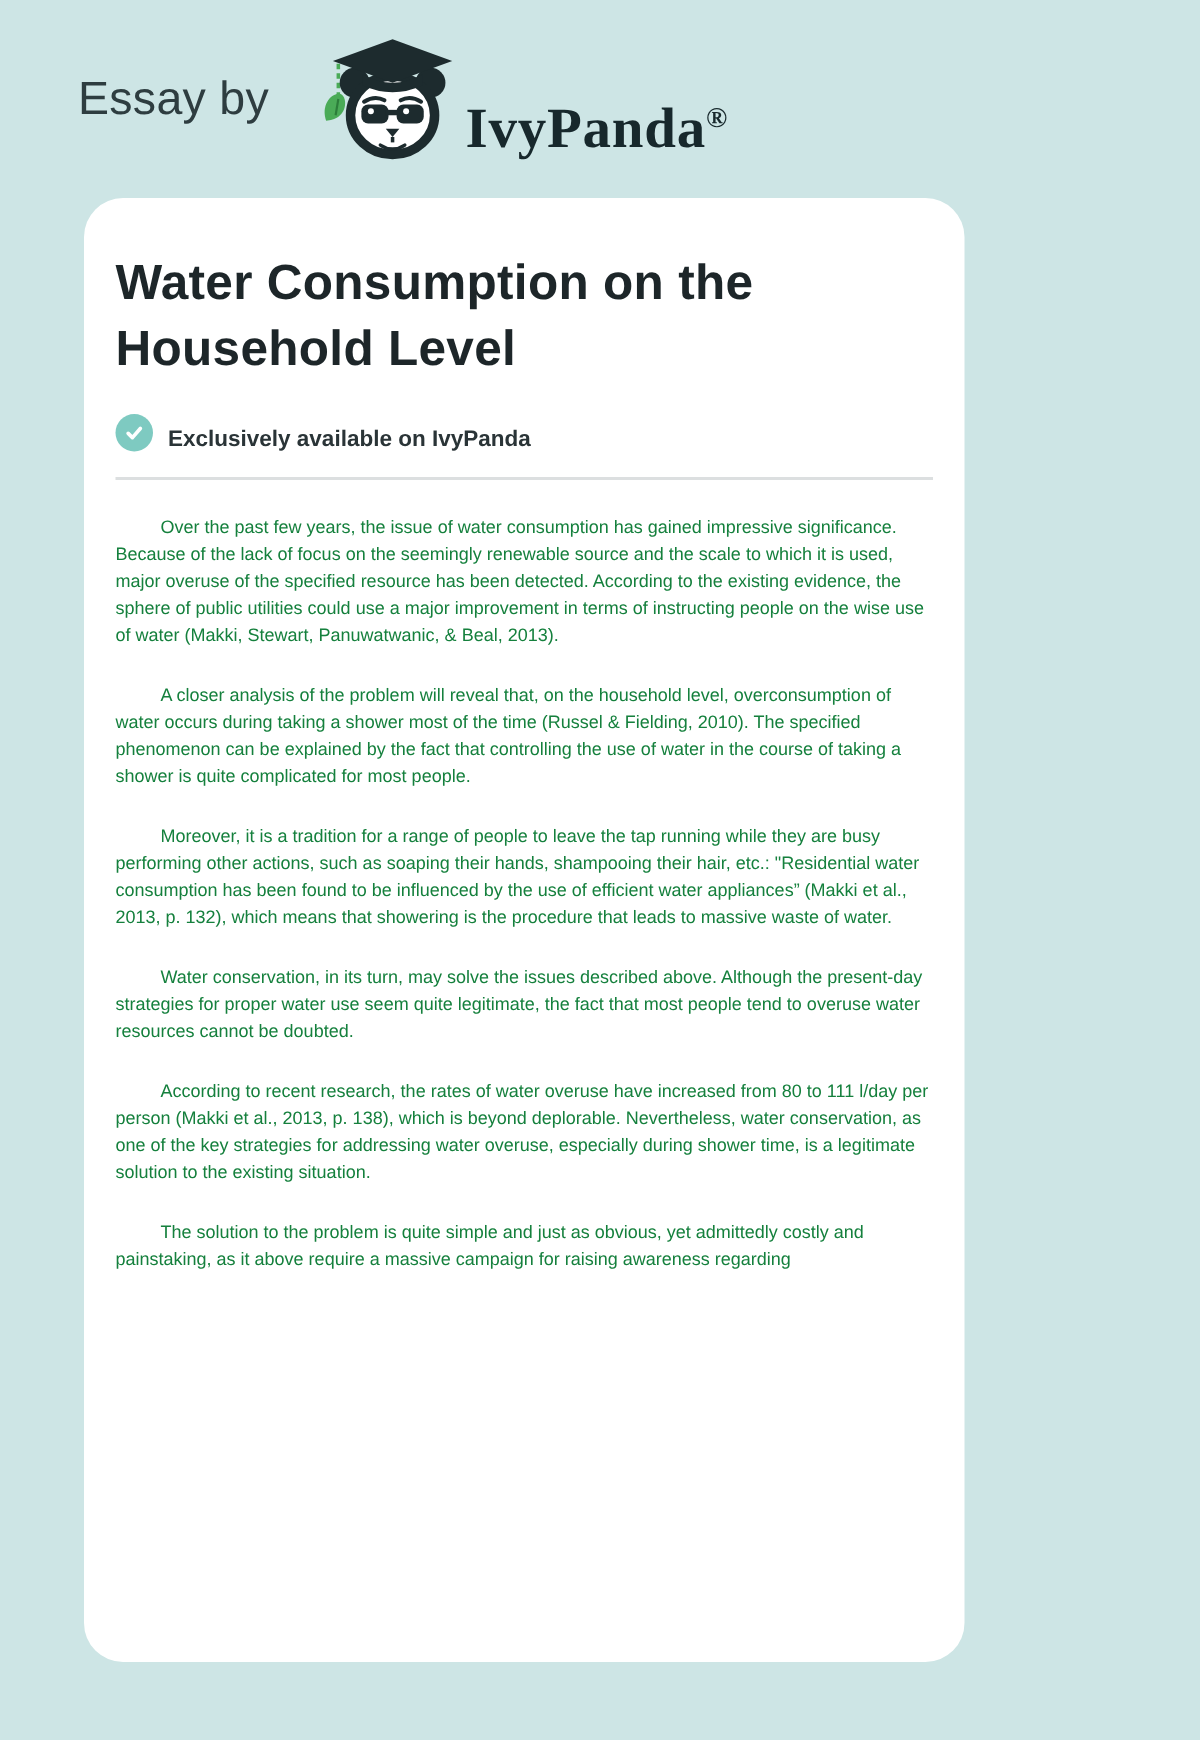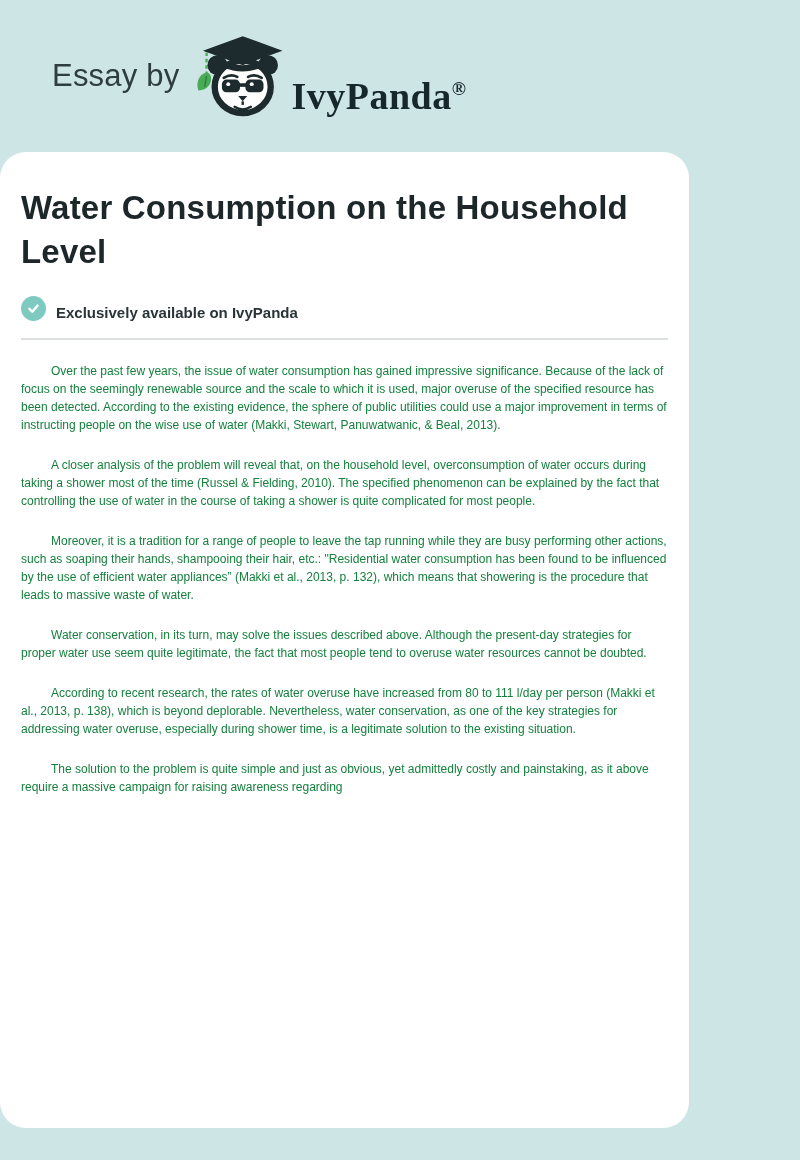--- a/index.html
+++ b/index.html
@@ -4,24 +4,25 @@
 <style>
   * { margin: 0; padding: 0; box-sizing: border-box; }
   html, body {
     width: 800px; height: 1160px;
     background: #cde5e5;
     font-family: "Liberation Sans", sans-serif;
     overflow: hidden;
   }
   
   .site-header {
-    height: 152px;
+    height: 132px;
     display: flex;
     align-items: center;
     padding-left: 52px;
+    gap: 19px;
   }
   .essay-by {
     font-size: 31px;
     font-weight: 400;
     color: #2e3d40;
     letter-spacing: 0.2px;
   }
   .brand-lockup {
     display: flex;
     align-items: flex-end;
@@ -40,21 +41,22 @@
   .reg-mark {
     font-family: "Liberation Serif", serif;
     font-weight: 700;
     font-size: 19px;
     color: #17282c;
     vertical-align: super;
     line-height: 1;
   }
   
   .essay-card {
-    width: 689px;
+    width: 587px;
+    margin-left: 56px;
     background: #ffffff;
     border-radius: 26px;
     padding: 34px 21px 46px 21px;
     min-height: 976px;
   }
   .essay-title {
     font-size: 33px;
     line-height: 1.32;
     font-weight: 700;
     color: #1d2629;

